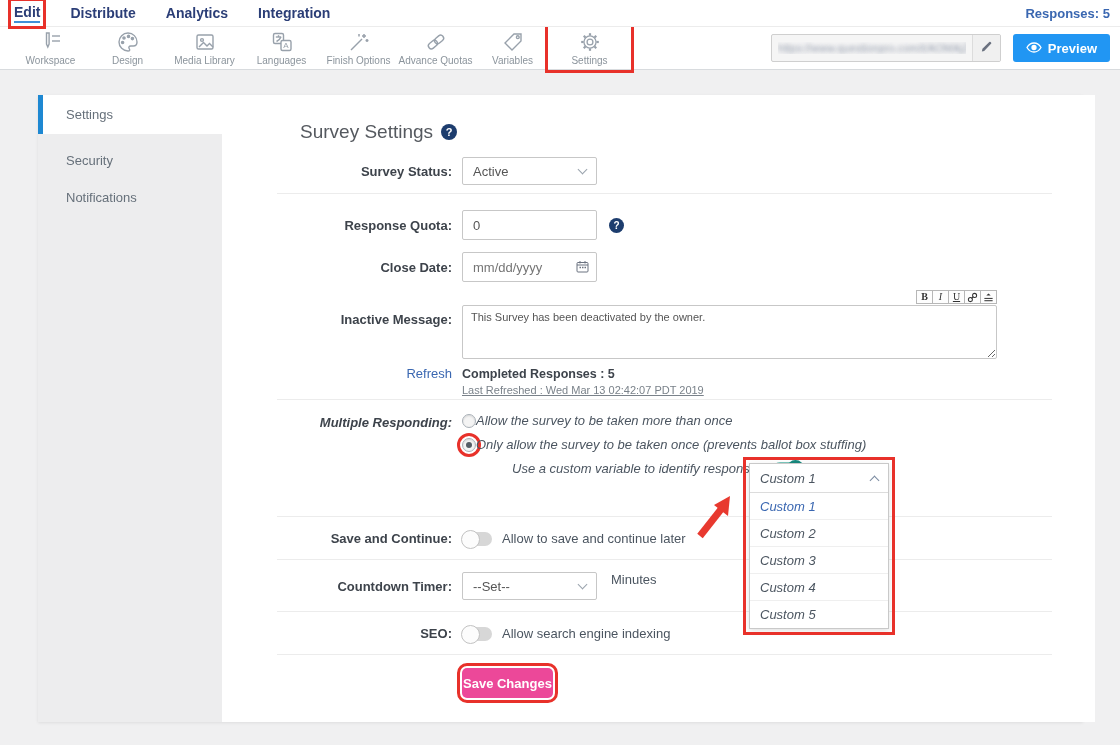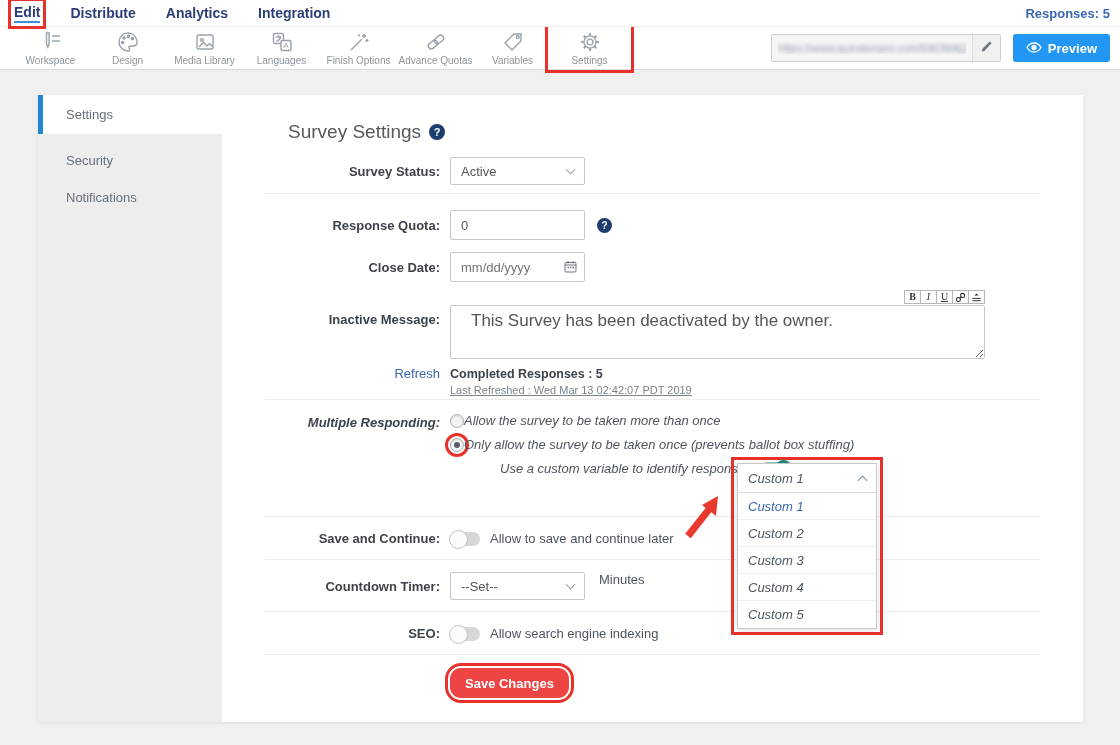--- a/index.html
+++ b/index.html
@@ -61,21 +61,21 @@
   .card {
     position:absolute; left:38px; top:95px; width:1045px; height:627px;
     background:#ffffff; box-shadow:0 1px 3px rgba(0,0,0,.08); z-index:5;
   }
   .sidebar { position:absolute; left:0; top:0; width:184px; height:627px; background:#ededee; }
   .side-item { font-size:13px; color:#66707a; padding:11px 0 11px 28px; cursor:pointer; }
   .side-item.active {
     background:#ffffff; border-left:5px solid #1e88d2; padding-left:23px;
     padding-top:12px; padding-bottom:12px; margin-bottom:8px;
   }
-  .content { position:absolute; left:184px; top:0; width:861px; height:627px; background:#fff; }
+  .content { position:absolute; left:196px; top:0; width:861px; height:627px; background:#fff; }
   .page-title-row { display:flex; align-items:center; gap:8px; padding:20px 0 0 66px; height:53px; }
   .page-title { font-size:19px; color:#55595f; font-weight:400; }
   .help-circle {
     width:16px; height:16px; border-radius:50%; background:#1d3d6e; color:#fff;
     font-size:11px; font-weight:700; display:inline-flex; align-items:center; justify-content:center;
     cursor:pointer; flex:none;
   }
   .row { position:relative; display:flex; }
   .row::after {
     content:""; position:absolute; left:43px; right:43px; bottom:0;
@@ -105,21 +105,21 @@
     min-width:17px; height:14px; border:1px solid #b7b7b7; background:#fdfdfd; margin-left:-1px;
     font-size:10px; line-height:12px; text-align:center; cursor:pointer;
     font-family:"Liberation Serif", serif; color:#333; padding:0 2px;
     display:flex; align-items:center; justify-content:center;
   }
   .rte-b { font-weight:700; }
   .rte-i { font-style:italic; }
   .rte-u { text-decoration:underline; }
   textarea.msg {
     width:535px; height:54px; border:1px solid #c7c7c7; border-radius:2px; resize:vertical;
-    font-size:17px; color:#555; padding:5px 20px; font-family:"Liberation Sans",sans-serif;
+    font-size:11px; color:#555; padding:5px 8px; font-family:"Liberation Sans",sans-serif;
   }
   .link { color:#3a67b1; font-size:13px; font-weight:400; cursor:pointer; text-decoration:none; }
   .refresh-meta b { font-size:12.5px; color:#3d434b; }
   .refresh-meta .small { font-size:11px; color:#7a828a; margin-top:3px;text-decoration:underline; }
   .radio { width:14px; height:14px; border-radius:50%; border:1px solid #a9b0b7; background:#f4f4f4;
     display:inline-flex; align-items:center; justify-content:center; flex:none; cursor:pointer;
     box-shadow:inset 0 1px 2px rgba(0,0,0,.12); }
   .radio.checked::after { content:""; width:6px; height:6px; border-radius:50%; background:#555d66; }
   .radio-line { display:flex; align-items:center; gap:0; margin-bottom:9px; font-size:13px; }
   .toggle { width:30px; height:14px; border-radius:8px; position:relative; cursor:pointer; flex:none; }
@@ -137,22 +137,22 @@
   }
   .dd-head { height:29px; display:flex; align-items:center; justify-content:space-between;
     padding:0 10px; border-bottom:1px solid #dcdcdc; font-size:13px; color:#4b5560; cursor:pointer; }
   .dd-opt { height:27px; display:flex; align-items:center; padding:0 10px; font-size:13px;
     color:#4b5560; border-bottom:1px solid #efefef; cursor:pointer; }
   .dd-opt:last-child { border-bottom:none; }
   .dd-opt.sel-opt { color:#3a67b1; }
   .arrow-annot { position:absolute; left:458px; top:92px; z-index:55; pointer-events:none; }
   .save-row { display:flex; }
   .save-btn {
-    margin-left:228px; margin-top:13px; background:#ef4444; color:#fff; border:none; border-radius:11px;
-    height:30px; padding:0 15px; font-size:13px; font-weight:700; cursor:pointer;
+    margin-left:228px; margin-top:13px; background:#ec4899; color:#fff; border:none; border-radius:5px;
+    height:30px; padding:0 1px; font-size:13px; font-weight:700; cursor:pointer;
   }
   .radio-annot { outline:3px solid #e8312a; outline-offset:2px; }
   .dd-annot { outline:3px solid #e8312a; outline-offset:3px; }
 </style>
 </head>
 <body>
 
 <div class="topnav">
   <span class="nav-tab first active annotated">Edit</span>
   <span class="nav-tab">Distribute</span>

